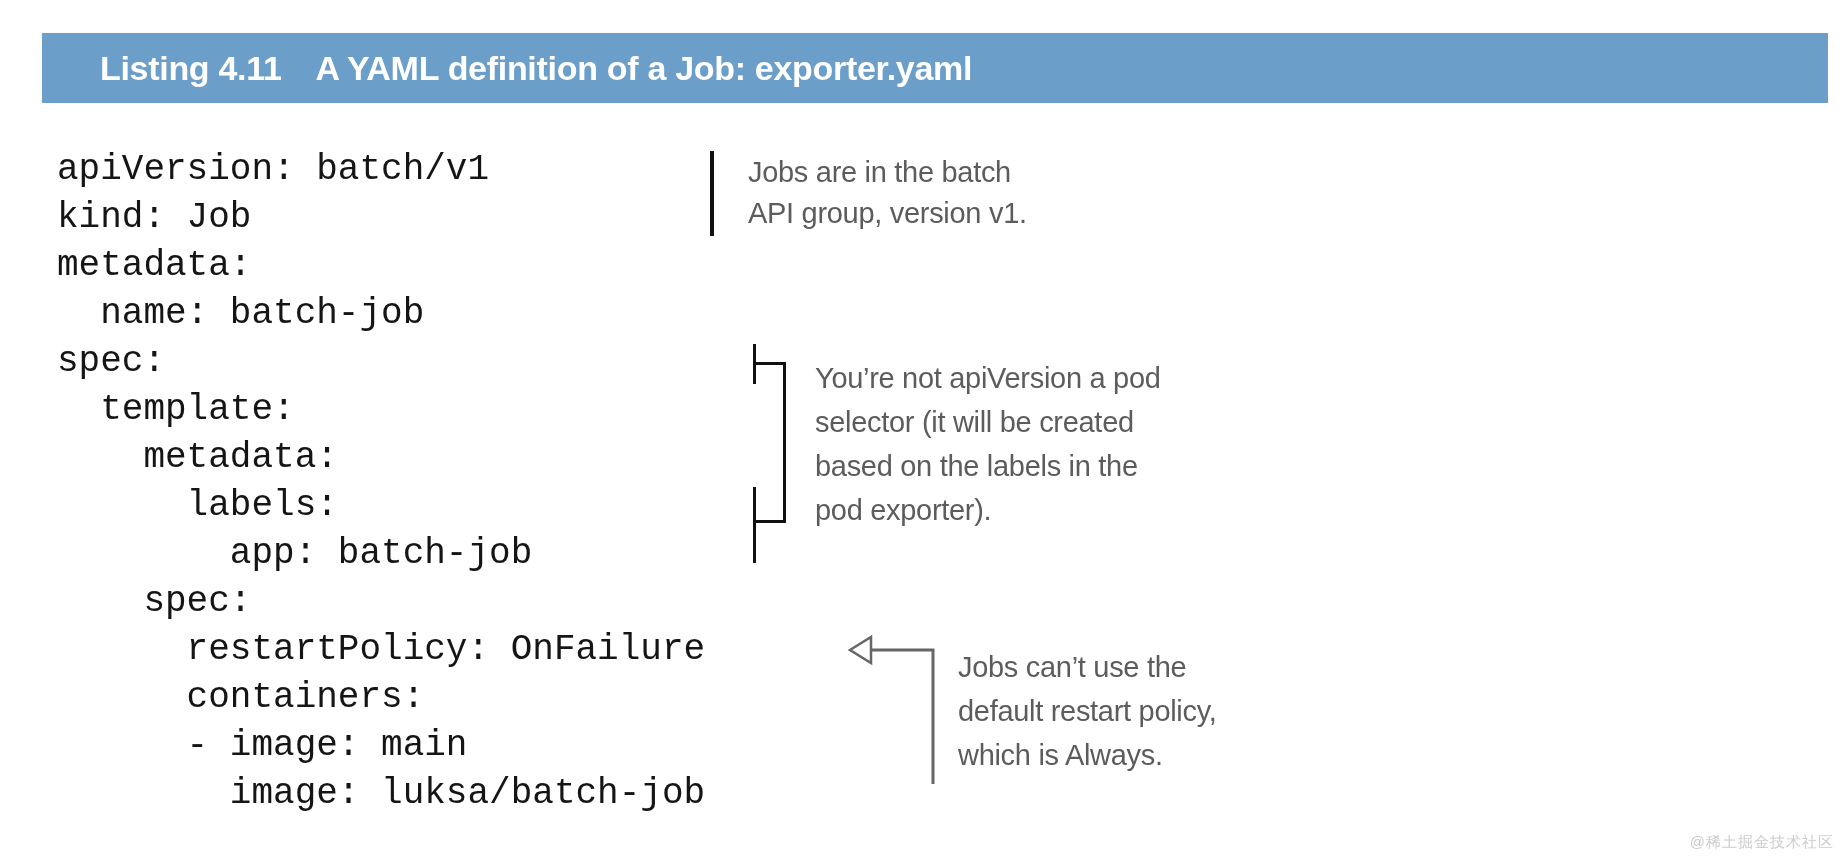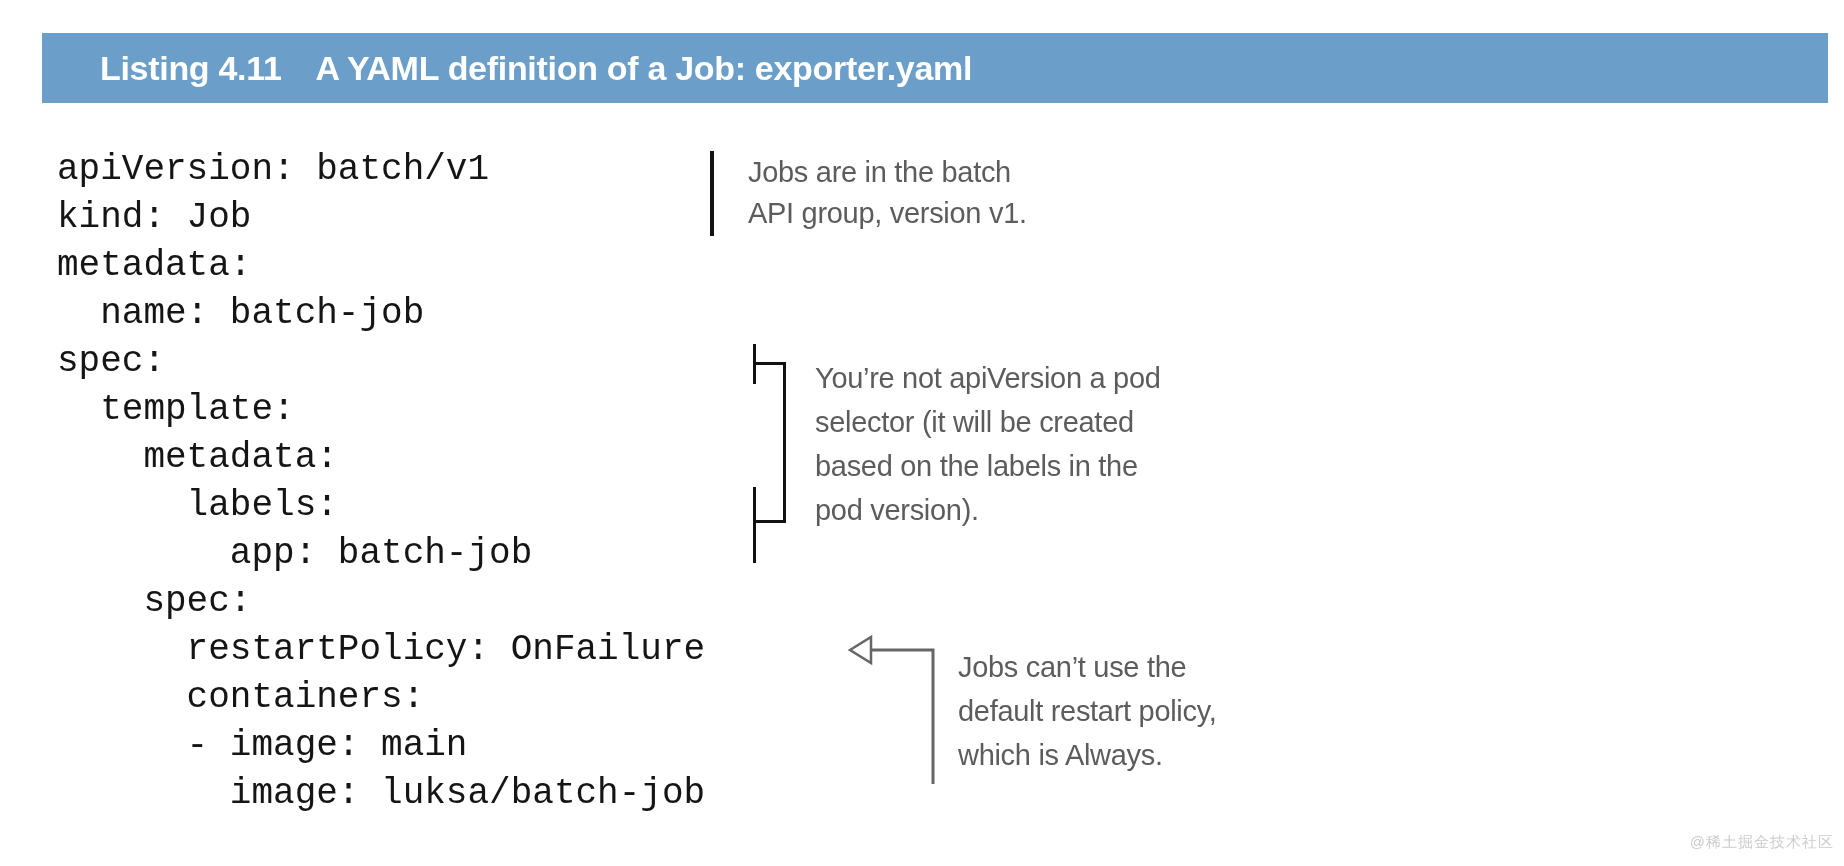--- a/index.html
+++ b/index.html
@@ -108,21 +108,21 @@
 
   <div class="shape brk-tick-top"></div>
   <div class="shape brk-h-top"></div>
   <div class="shape brk-vert"></div>
   <div class="shape brk-h-bot"></div>
   <div class="shape brk-tick-bot"></div>
   <div class="callout callout-2">
     <div class="callout-line">You’re not apiVersion a pod</div>
     <div class="callout-line">selector (it will be created</div>
     <div class="callout-line">based on the labels in the</div>
-    <div class="callout-line">pod version).</div>
+    <div class="callout-line">pod exporter).</div>
   </div>
 
   <svg class="arrow-svg" width="100" height="160">
     <polyline points="29,22 91,22 91,156" fill="none" stroke="#666666" stroke-width="3"></polyline>
     <polygon points="8,22 29,9 29,35" fill="#ffffff" stroke="#666666" stroke-width="2.5"></polygon>
   </svg>
   <div class="callout callout-3">
     <div class="callout-line">Jobs can’t use the</div>
     <div class="callout-line">default restart policy,</div>
     <div class="callout-line">which is Always.</div>

